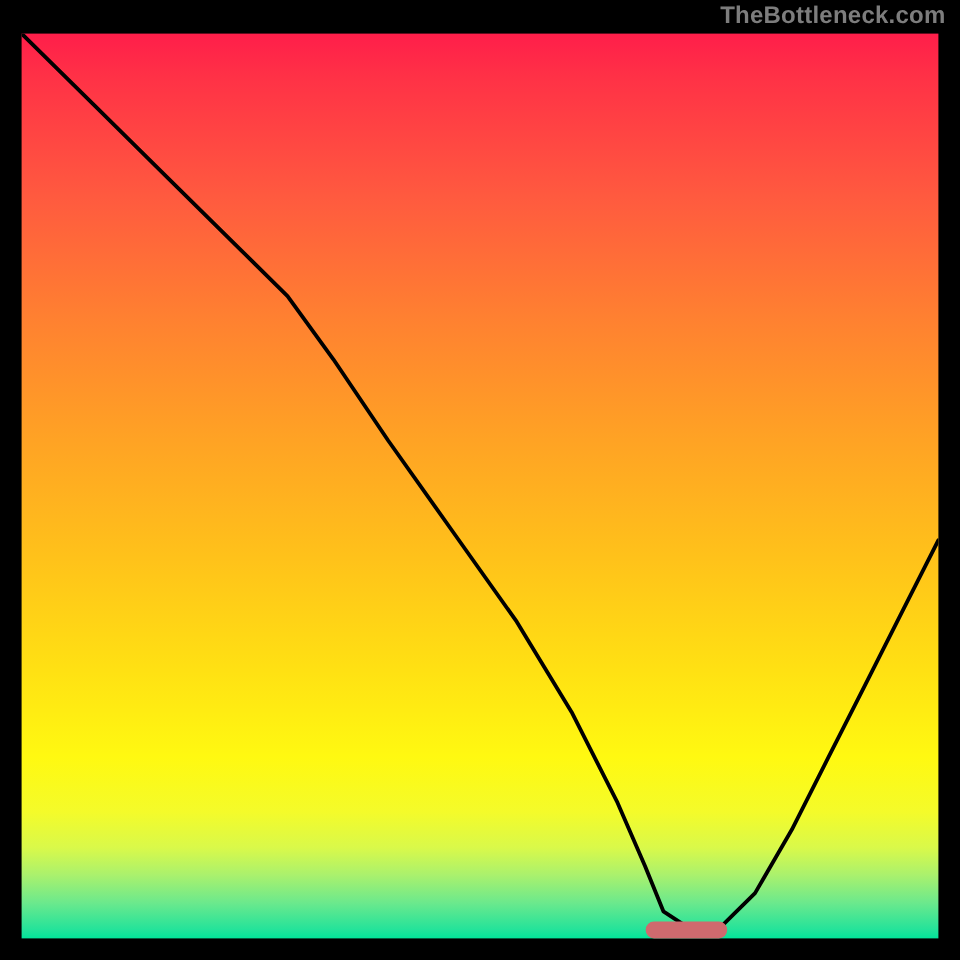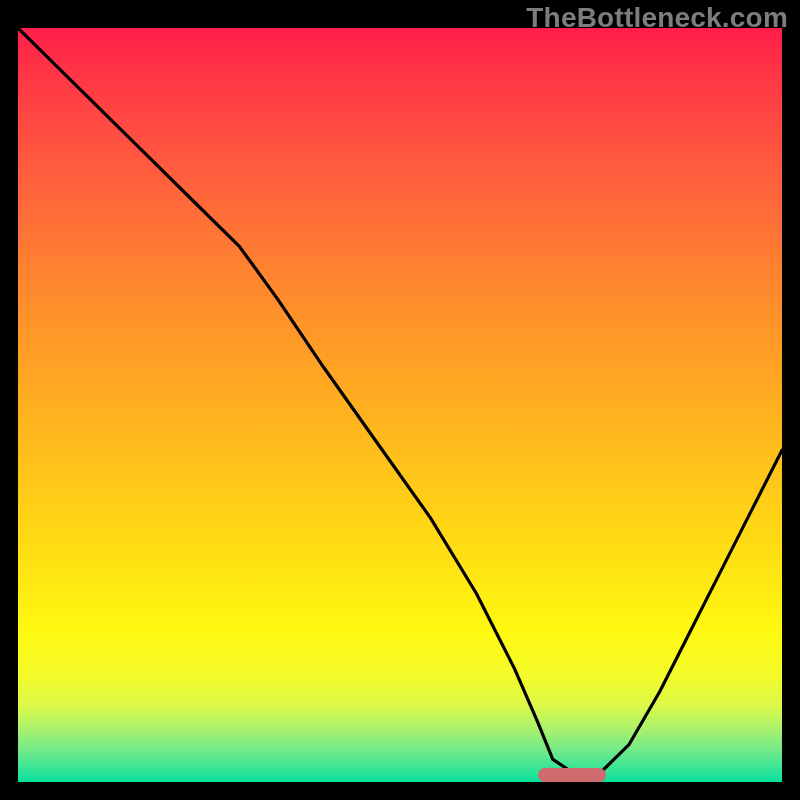--- a/index.html
+++ b/index.html
@@ -8,21 +8,21 @@
     position: relative;
     width: 800px;
     height: 800px;
     background: #000;
   }
   .watermark {
     position: absolute;
     top: 2px;
     right: 12px;
     font-family: Arial, Helvetica, sans-serif;
-    font-size: 28px;
+    font-size: 20px;
     font-weight: 600;
     color: #7d7d7d;
     letter-spacing: 0.2px;
   }
   .plot {
     position: absolute;
     left: 18px;
     top: 28px;
     width: 764px;
     height: 754px;

